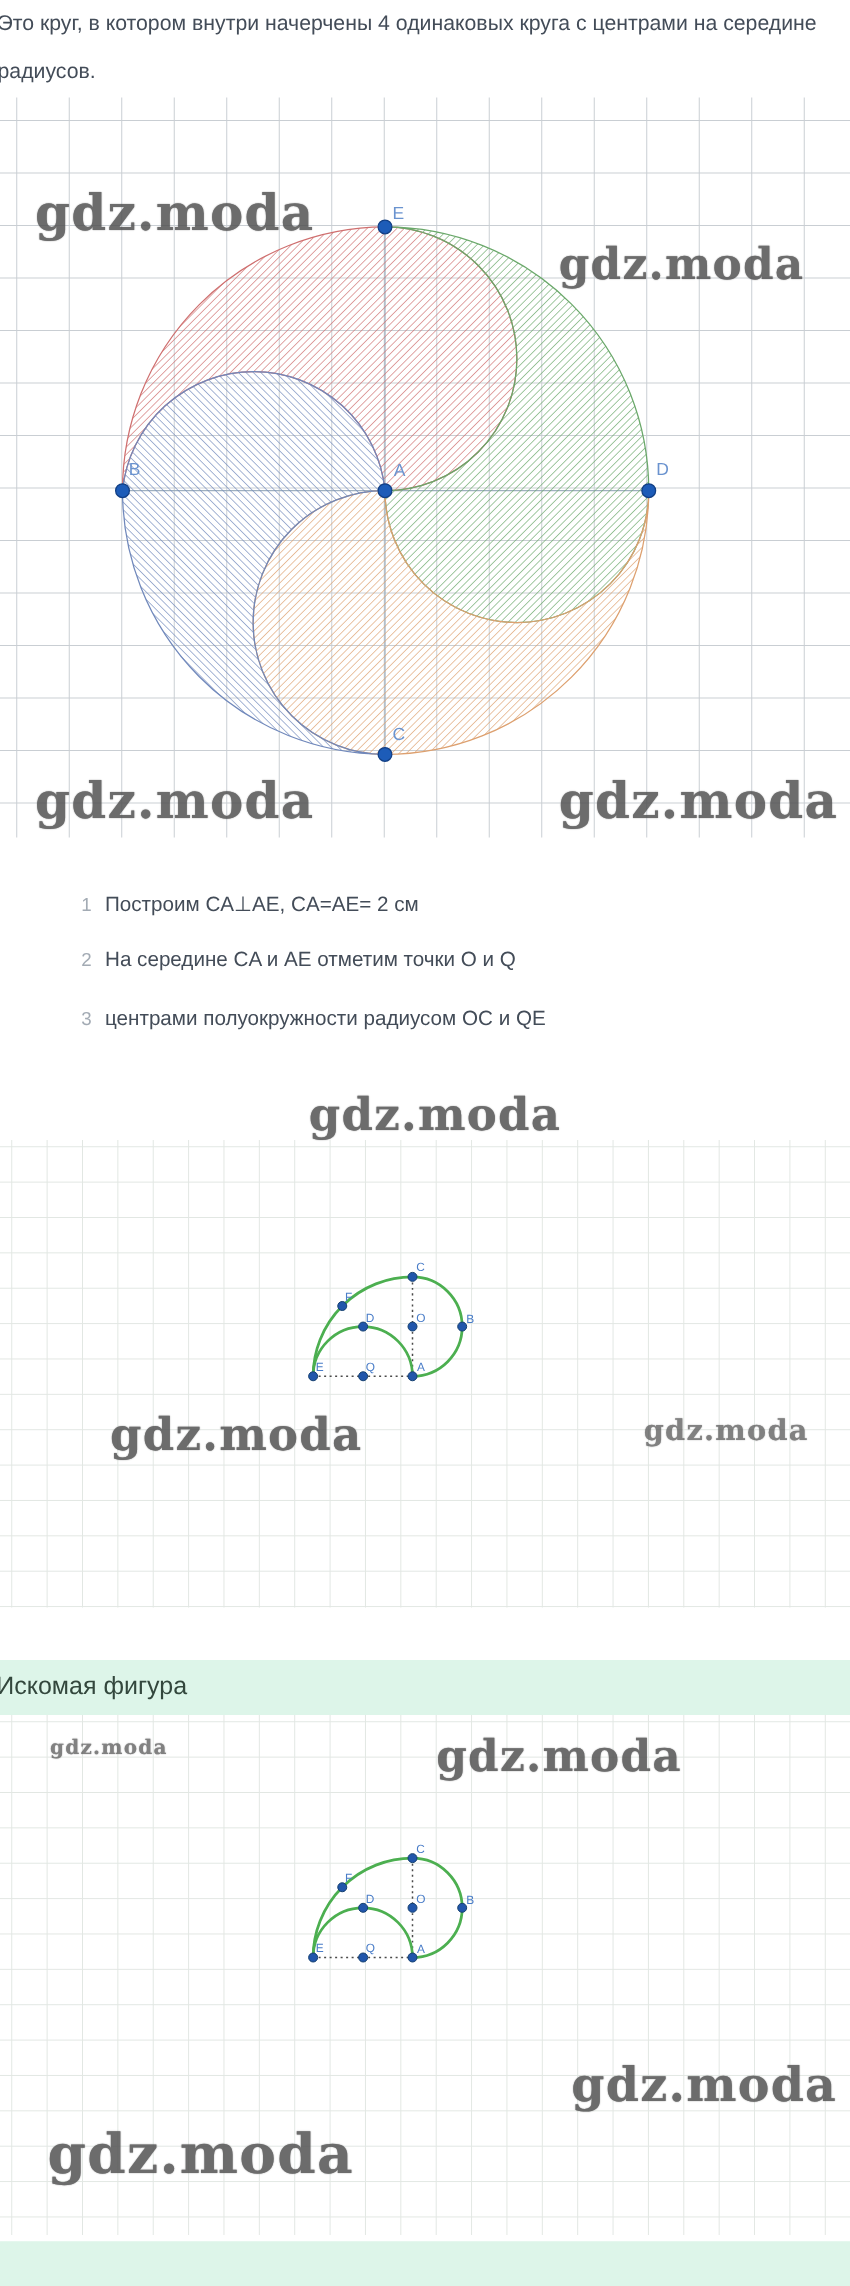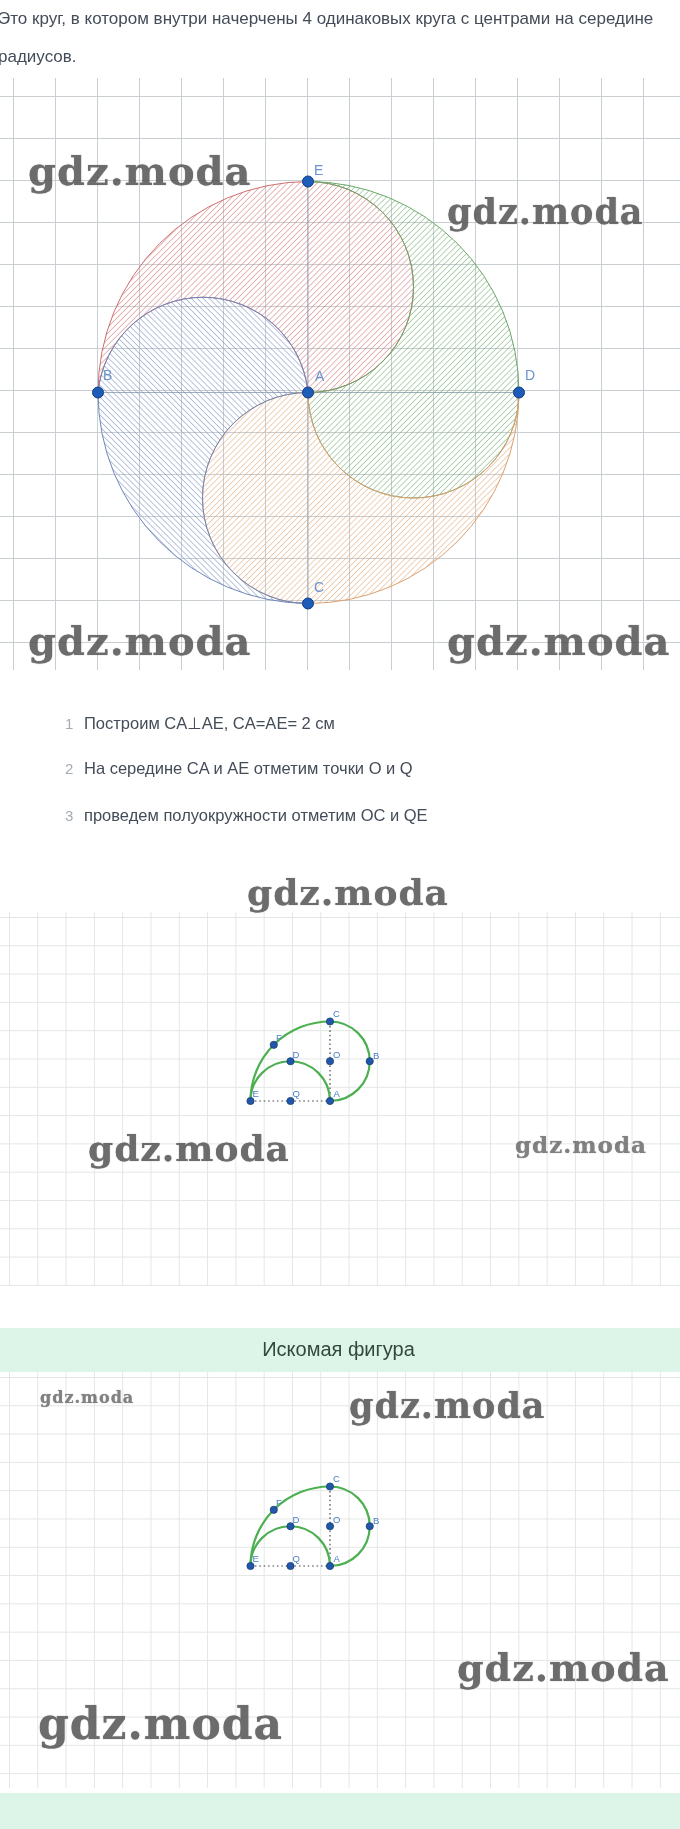--- a/index.html
+++ b/index.html
@@ -44,21 +44,21 @@
   .w10{top:1645px;left:457px;font-size:38px;}
   .w11{top:1698px;left:38px;font-size:44px;}
 
   
   .step{position:absolute;left:0;width:636px;font-size:16.5px;color:#434c58;margin-left:47px;}
   .step .num{display:inline-block;margin-left:18px;width:19px;color:#a3abb4;font-size:15px;}
   .s1{top:714px}.s2{top:759px}.s3{top:806px}.s4{top:851px}
 
   
   .result-header{position:absolute;top:1328px;left:0;width:680px;height:44px;
-     background:#ddf5e9;color:#33473d;font-size:20px;line-height:42px;text-align:center;}
+     background:#ddf5e9;color:#33473d;font-size:20px;line-height:42px;}
   .result-header span{margin-left:-3px;}
   .footer-bar{position:absolute;top:1793px;left:0;width:680px;height:36px;background:#ddf5e9;}
 
   svg text{font-family:"Liberation Sans",sans-serif;}
   .ptlabel1{font-size:14px;fill:#6a93cf;}
   .ptlabel2{font-size:9.5px;fill:#4a7dc8;}
 </style>
 </head>
 <body>
 
@@ -105,21 +105,21 @@
     <text class="ptlabel1" x="314" y="514">C</text>
   </svg>
 
   <div class="step s1">
     <span class="num">1</span><span>Построим CA⊥AE, CA=AE= 2 см</span>
   </div>
   <div class="step s2">
     <span class="num">2</span><span>На середине CA и AE отметим точки O и Q</span>
   </div>
   <div class="step s3">
-    <span class="num">3</span><span>проведем полуокружности отметим OC и QE</span>
+    <span class="num">3</span><span>центрами полуокружности радиусом OC и QE</span>
   </div>
 
   <div class="grid grid2"></div>
 
   <svg class="dsvg d2" width="220" height="125" viewBox="0 0 220 125">
     <line x1="50.5" y1="101" x2="130" y2="101" stroke="#4a4a4a" stroke-width="1.2" stroke-dasharray="1.6 2.8"></line>
     <line x1="130" y1="21.5" x2="130" y2="101" stroke="#4a4a4a" stroke-width="1.2" stroke-dasharray="1.6 2.8"></line>
     <path d="M50.5 101 A79.5 79.5 0 0 1 130 21.5 A39.75 39.75 0 0 1 130 101" fill="none" stroke="#4caf50" stroke-width="2.2"></path>
     <path d="M50.5 101 A39.75 39.75 0 0 1 130 101" fill="none" stroke="#4caf50" stroke-width="2.2"></path>
     <circle cx="130" cy="21.5" r="3.6" fill="#2156ab" stroke="#15406f" stroke-width=".8"></circle>

